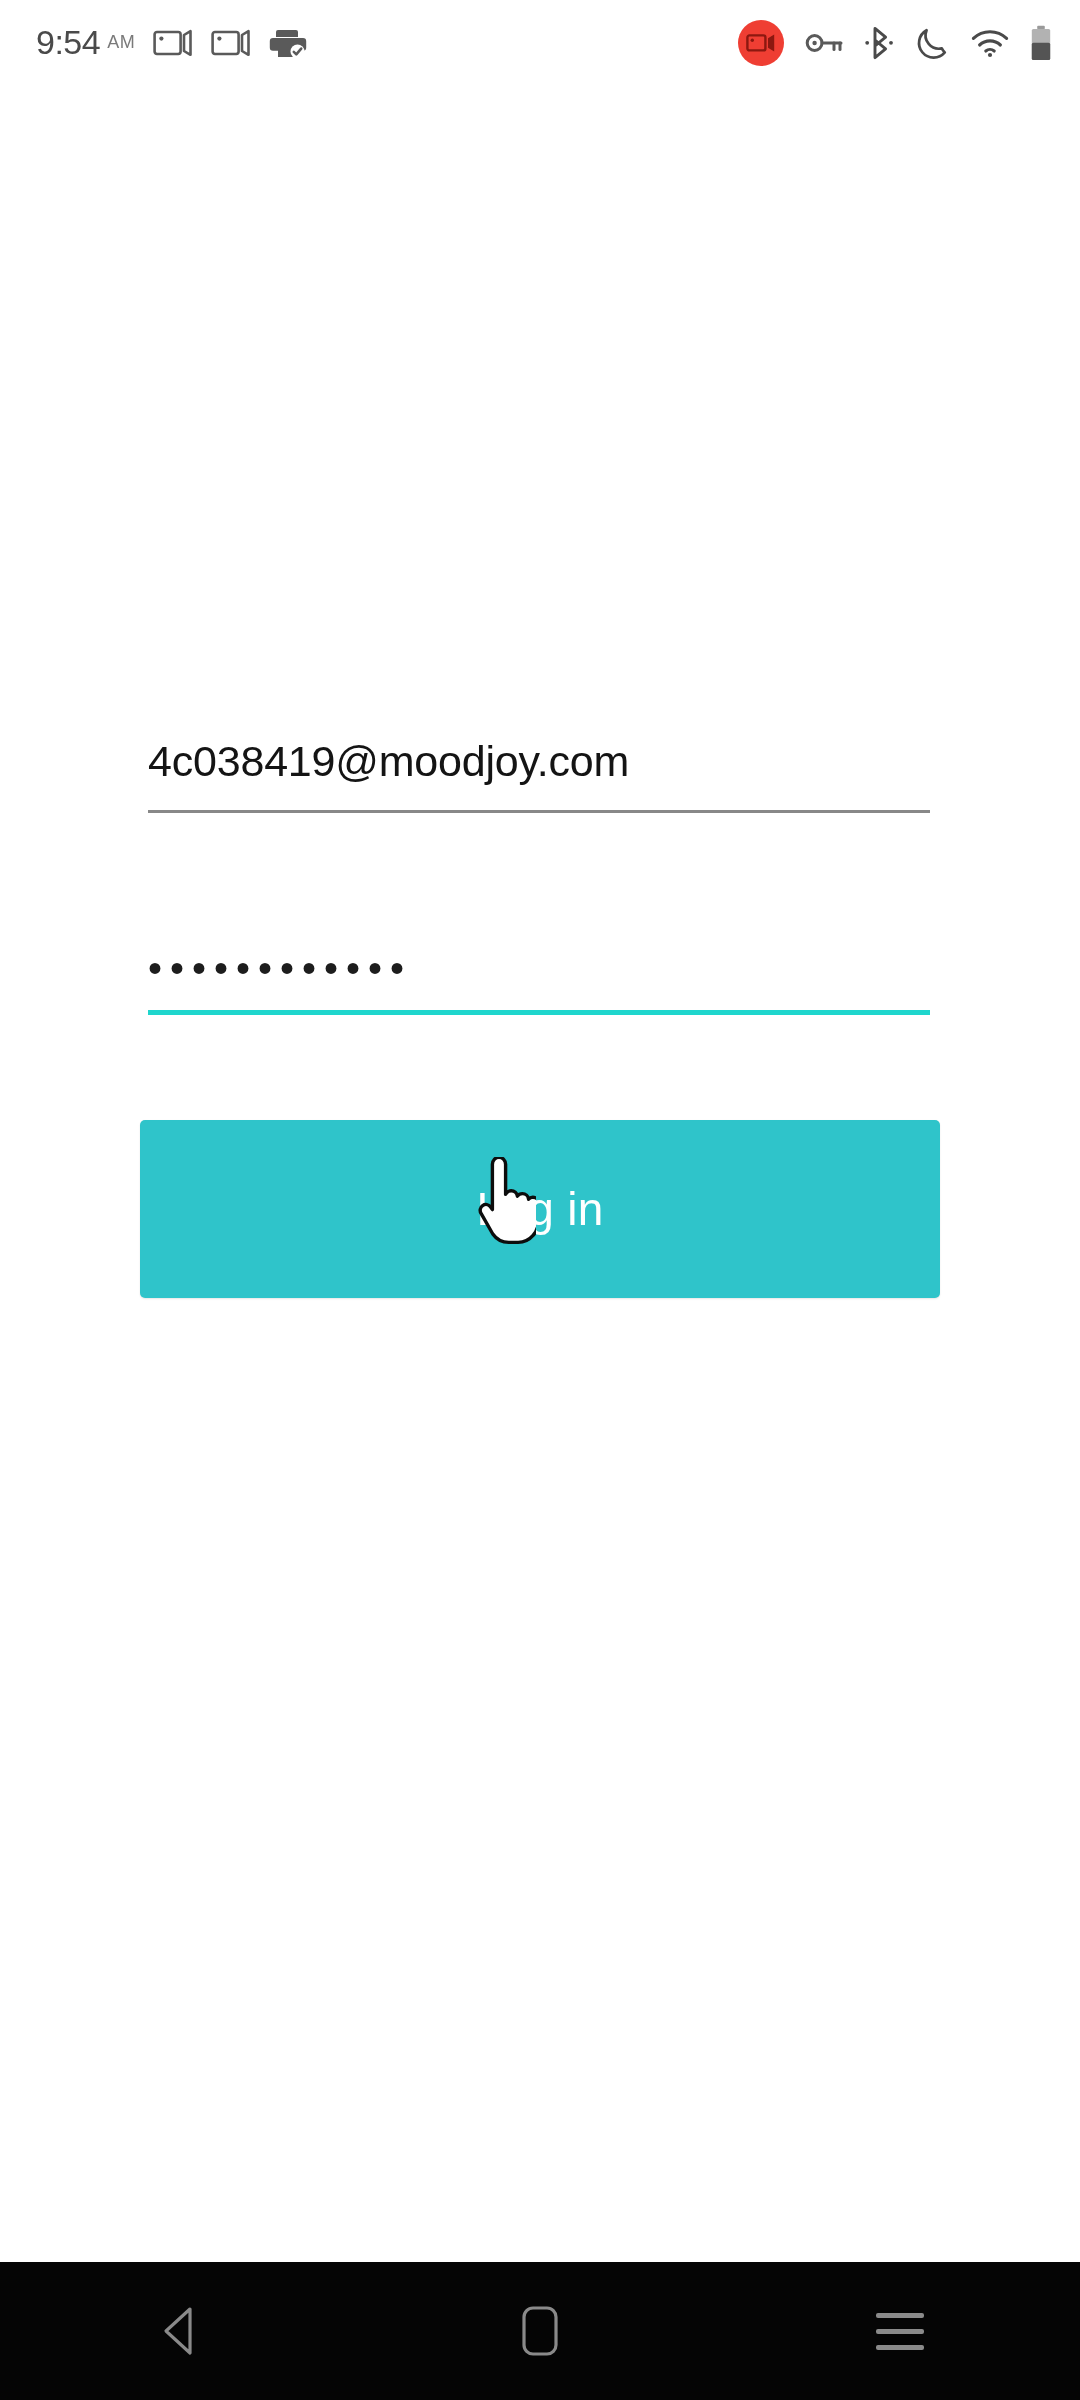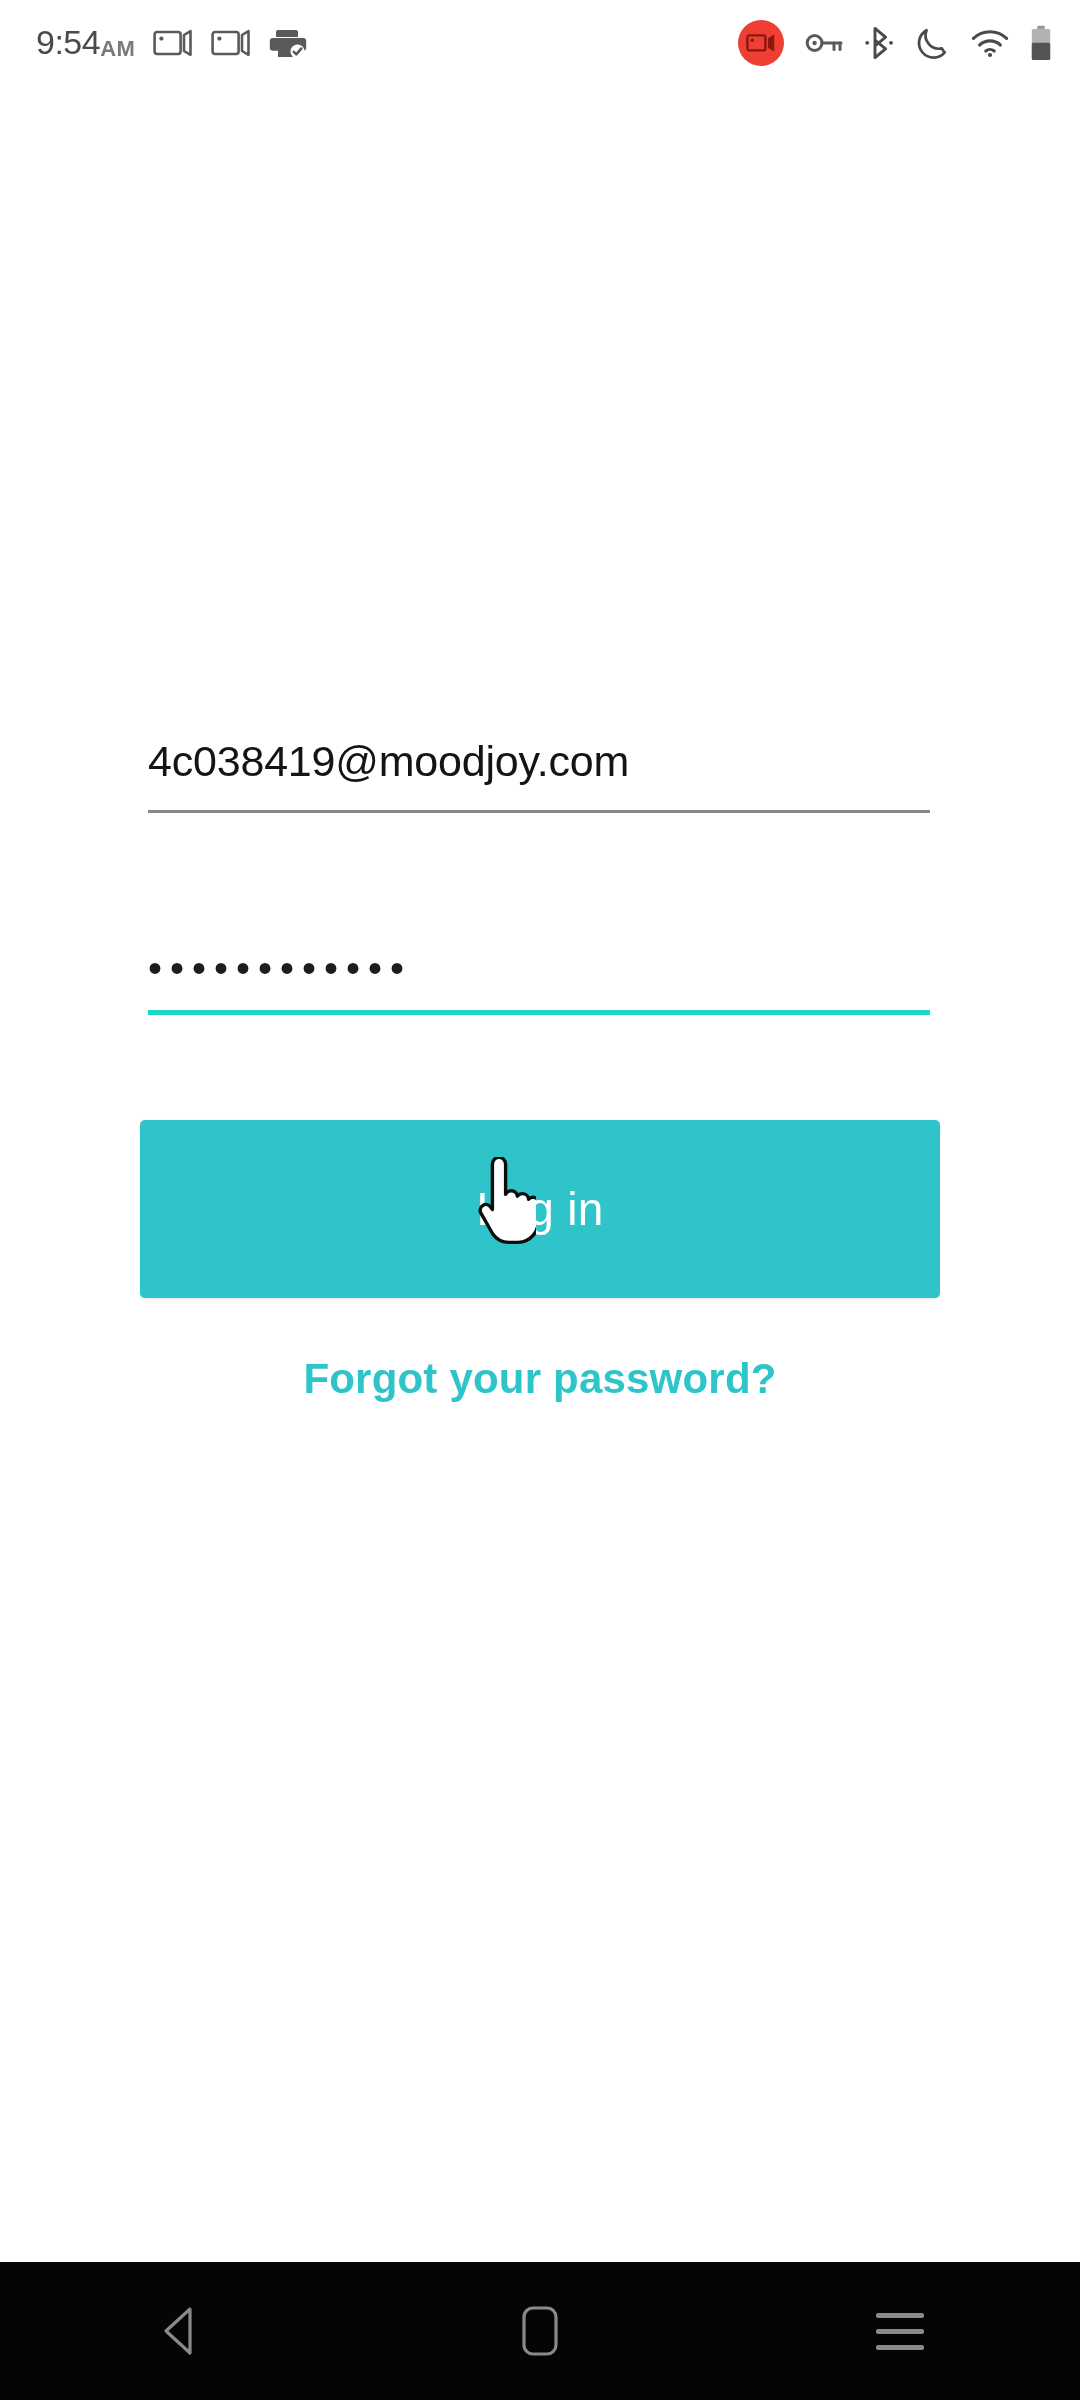--- a/index.html
+++ b/index.html
@@ -18,25 +18,25 @@
   
   .statusbar {
     position:absolute; top:0; left:0;
     width:1080px; height:85px;
     display:flex; align-items:center;
     padding:0 28px 0 36px;
     background:#ffffff;
   }
   .sb-left { display:flex; align-items:center; gap:18px; }
   .sb-clock {
-    display:flex; align-items:flex-end; 
+    display:flex; align-items:center; gap:7px;
     color:#4a4a4a;
   }
   .sb-time { font-size:34px; font-weight:400; letter-spacing:-0.5px; color:#4a4a4a; }
-  .sb-ampm { font-size:22px; font-weight:700; color:#7a7a7a; letter-spacing:0.5px; }
+  .sb-ampm { font-size:18px; font-weight:400; color:#7a7a7a; letter-spacing:0.5px; }
   .sb-spacer { flex:1; }
   .sb-right { display:flex; align-items:center; gap:20px; }
   .sb-icon { display:flex; align-items:center; justify-content:center; }
 
   .rec-badge {
     width:46px; height:46px; border-radius:50%;
     background:#ef3e33;
     display:flex; align-items:center; justify-content:center;
   }
 
@@ -253,21 +253,20 @@
       <div class="pw-dots">••••••••••••</div>
       <div class="underline underline-focus"></div>
     </div>
 
   </div>
 
   <div class="login-btn">
     <span class="login-btn-label">Log in</span>
   </div>
 
-  <div class="forgot-link">Forgot your password?</div>
 
   <div class="cursor">
     <svg width="66" height="88" viewBox="0 0 33 44">
       <path d="M11.2 3.6 c0-1.9 1.5-3.4 3.3-3.4 c1.8 0 3.3 1.5 3.3 3.4 v15.1
                c0.5-1.1 1.5-1.8 2.8-1.8 c1.6 0 2.9 1.2 3.1 2.7
                c0.5-0.8 1.4-1.3 2.5-1.3 c1.6 0 2.9 1.2 3.1 2.8
                c0.5-0.6 1.2-1 2.1-1 c1.6 0 2.9 1.3 2.9 3 v8.2
                c0 6.3-4.3 11.4-10.2 11.4 h-4.7 c-3.5 0-6.1-1.5-8-4.2
                L5.6 28.3 c-0.9-1.3-0.6-3.1 0.7-4 c1.3-0.9 3-0.6 3.9 0.6
                l1 1.4 V3.6 Z" fill="#ffffff" stroke="#0d0d0d" stroke-width="1.7" stroke-linejoin="round"></path>

